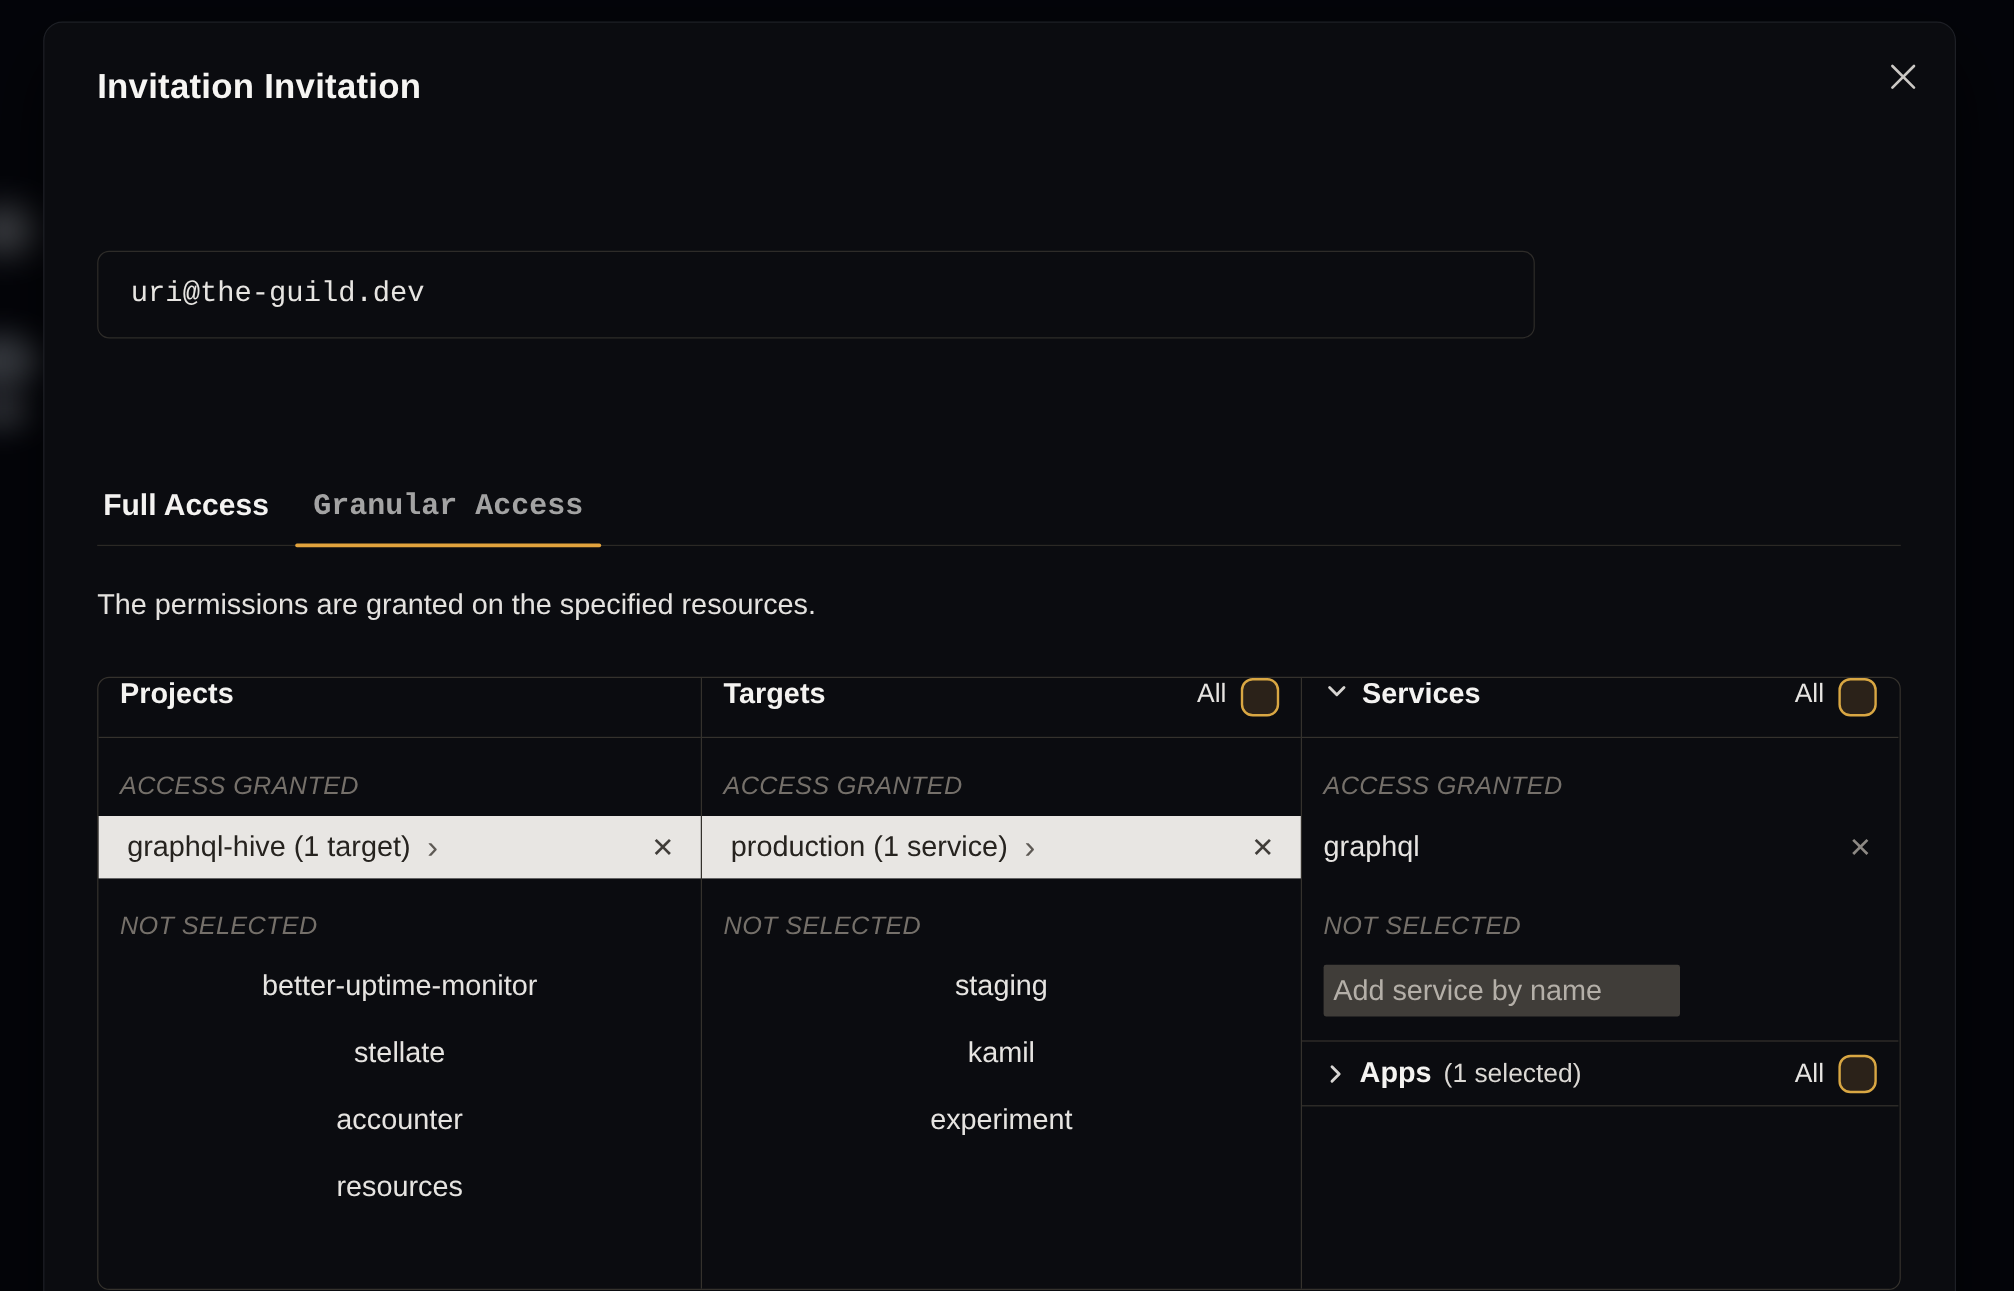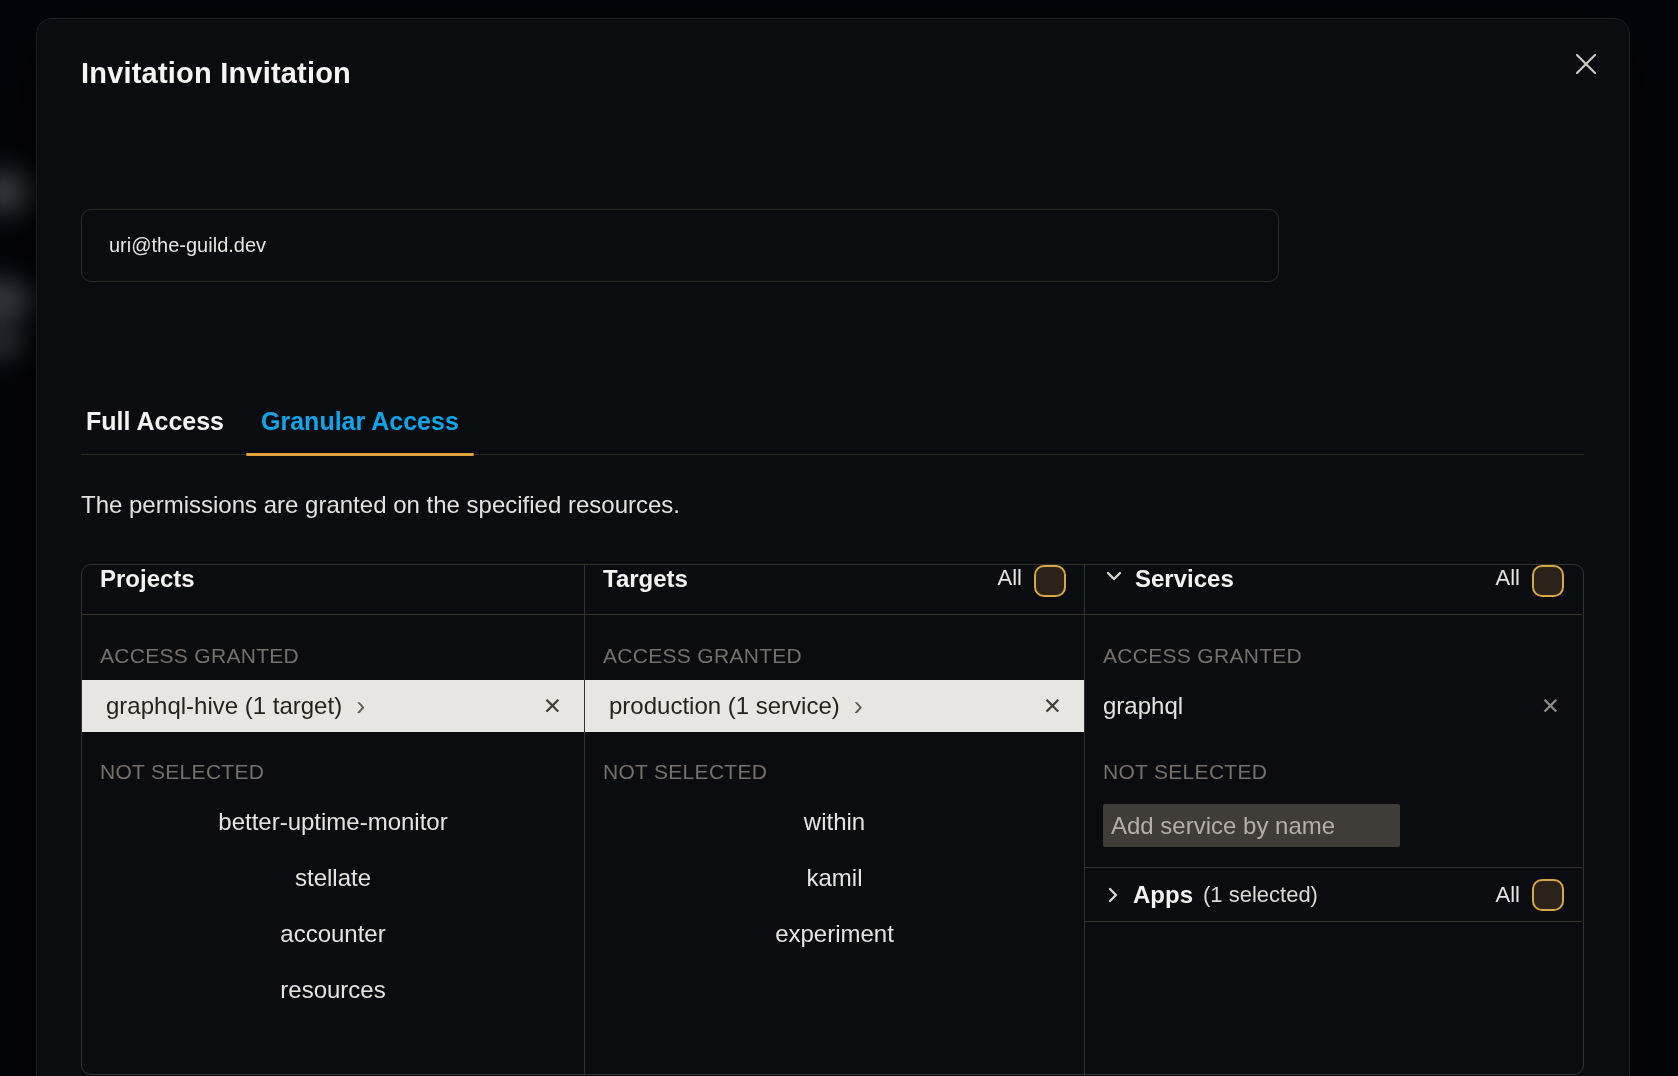--- a/index.html
+++ b/index.html
@@ -29,38 +29,38 @@
     position:absolute; left:44px; top:38px;
     font-size:29px; font-weight:700; color:#f6f5f3; letter-spacing:.2px;
   }
   .modal-desc {
     position:absolute; left:44px; top:84px; width:1503px;
     font-size:24px; line-height:37px; color:#a39d96;
   }
   .email-input {
     position:absolute; left:44px; top:190px; width:1198px; height:73px;
     background:transparent; border:1px solid #2e2c29; border-radius:10px;
-    color:#e7e5e2; font-size:20px; padding:0 0 0 27px; outline:none;
-    font-family:Liberation Sans, sans-serif;
+    color:#e7e5e2; font-size:24px; padding:0 0 0 27px; outline:none;
+    font-family:Liberation Mono, monospace;
   }
   .role-select {
     position:absolute; left:1291px; top:190px; width:256px; height:73px;
     background:transparent; border:1px solid #2e2c29; border-radius:10px;
     display:flex; align-items:center; justify-content:space-between;
     padding:0 28px 0 34px; cursor:pointer;
   }
   .role-label { font-size:25px; color:#e7e5e2; }
 
   .tabs {
     position:absolute; left:44px; top:378px; width:1503px;
     display:flex; gap:16px; border-bottom:1px solid #2b2925;
   }
   .tab { position:relative; font-size:25px; font-weight:600; padding:10px 0 18px; cursor:pointer; }
   .tab.plain { color:#f4f3f1; padding-left:5px; padding-right:6px; }
-  .tab.active { color:#0ea5e9; padding-left:15px; padding-right:15px; }
+  .tab.active { color:#a3a3a3; padding-left:15px; padding-right:15px;font-family:Liberation Mono, monospace; }
   .tab.active::after {
     content:""; position:absolute; left:0; right:0; bottom:-2px; height:3px;
     background:#e2a33d; border-radius:2px;
   }
 
   .perm-note {
     position:absolute; left:44px; top:472px;
     font-size:24px; color:#e4e2df;
   }
 
@@ -78,20 +78,21 @@
   .col-title { font-size:24px; font-weight:700; color:#f4f3f1; }
   .spacer { flex:1; }
   .all-label { font-size:22px; color:#e6e4e1; margin-right:2px; }
   .checkbox {
     width:32px; height:32px; border:2px solid #d9a743; border-radius:10px;
     background:#2b2219; cursor:pointer; flex:0 0 auto;
   }
   .sec-label {
     margin:29px 18px 0; height:22px; font-size:21px; color:#75706a;
     letter-spacing:.3px;
+    font-style:italic;
   }
   .sec-label.second { margin-top:28px; }
   .sel-row {
     margin-top:14px; height:52px; background:#e8e6e3;
     display:flex; align-items:center; padding:0 22px 0 24px;
     font-size:24px; color:#26231f; cursor:pointer;
   }
   .sel-chevron { margin-left:14px; font-size:27px; color:#5e5a55; line-height:1; }
   .x-btn {
     background:none; border:none; font-size:23px; color:#403d39;
@@ -183,21 +184,21 @@
         </div>
         <div class="sec-label">ACCESS GRANTED</div>
         <div class="sel-row">
           <span>production (1 service)</span>
           <span class="sel-chevron">›</span>
           <span class="spacer"></span>
           <button class="x-btn">✕</button>
         </div>
         <div class="sec-label second">NOT SELECTED</div>
         <div class="items">
-          <div class="item">within</div>
+          <div class="item">staging</div>
           <div class="item">kamil</div>
           <div class="item">experiment</div>
         </div>
       </div>
 
       <div class="col">
         <div class="col-header">
           <span>
             <svg width="22" height="22" viewBox="0 0 22 22">
               <path d="M5 8 L11 14 L17 8" fill="none" stroke="#d7d5d2" stroke-width="2.4" stroke-linecap="round" stroke-linejoin="round"></path>

